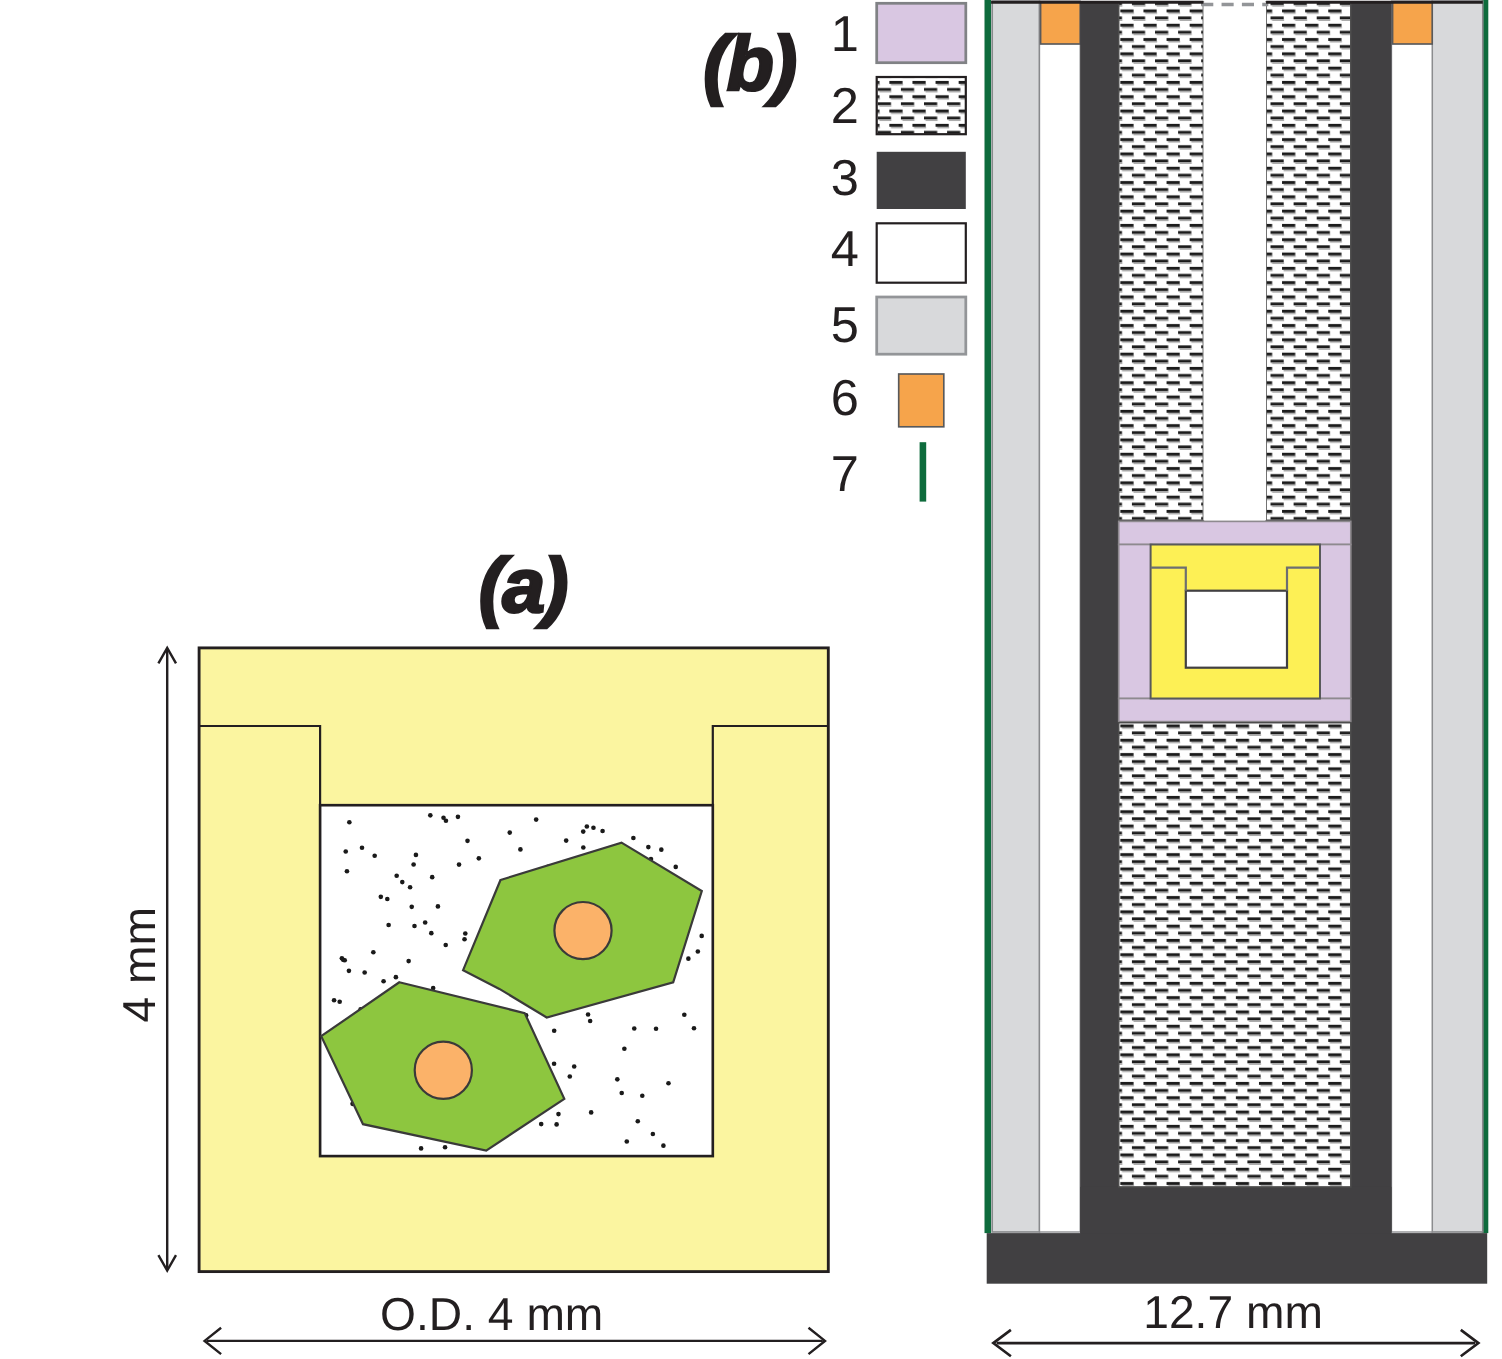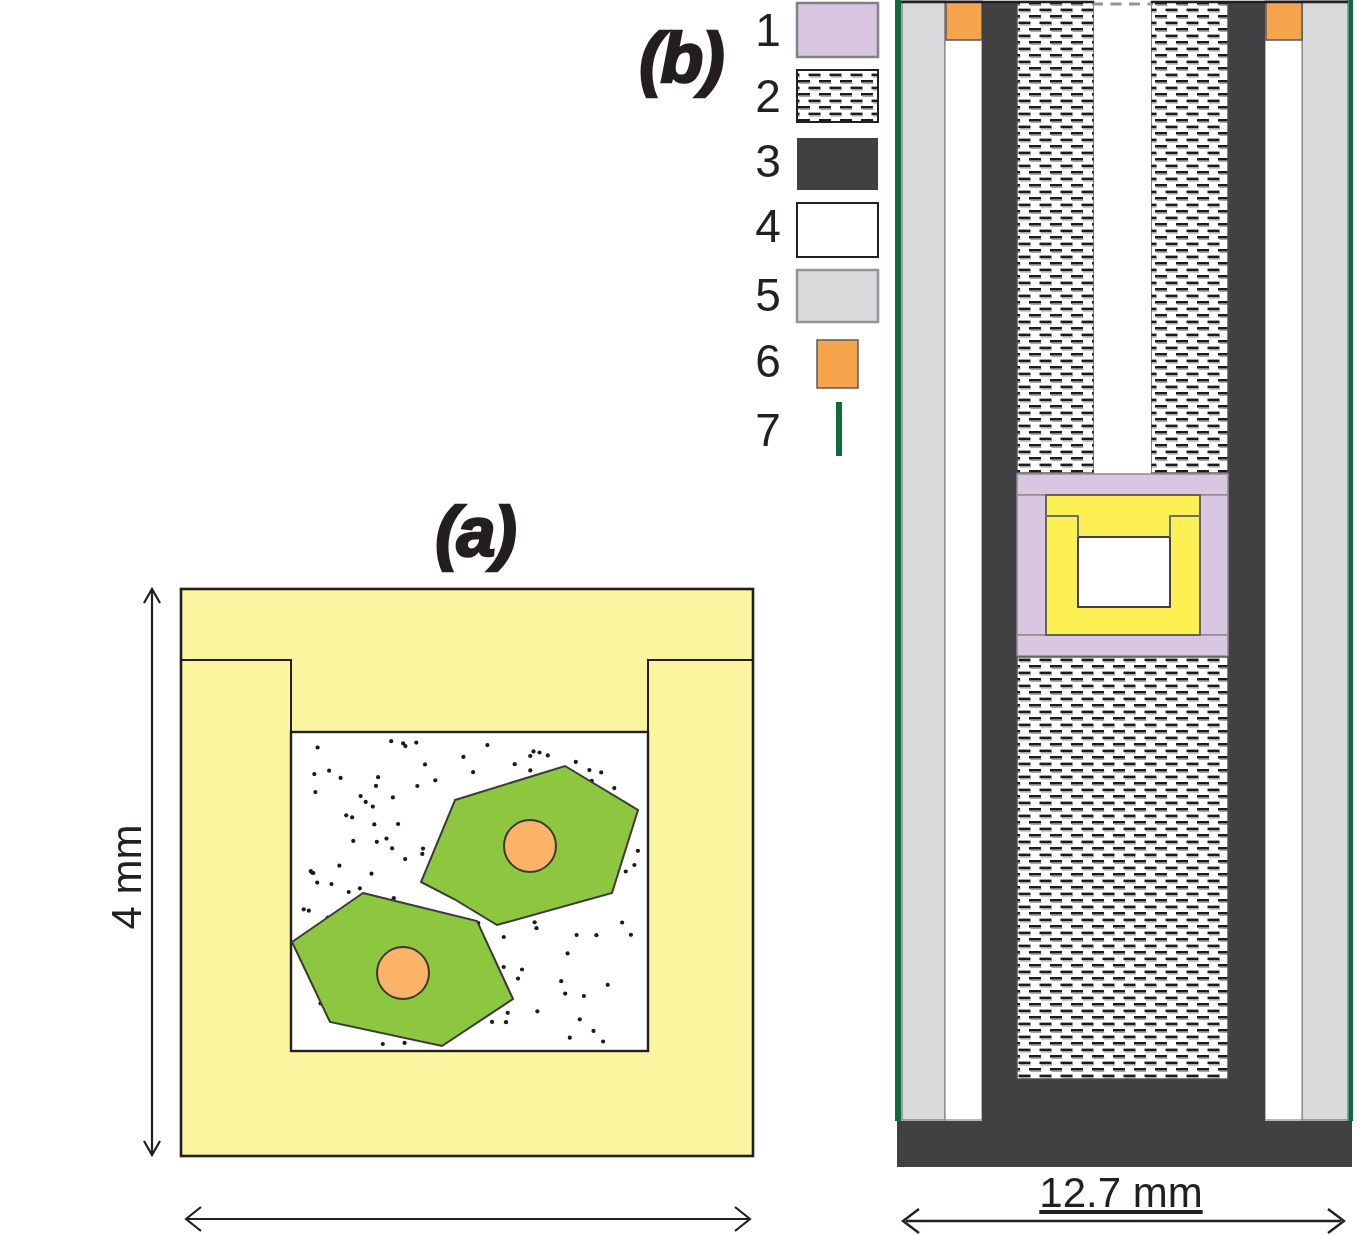--- a/index.html
+++ b/index.html
@@ -303,14 +303,15 @@
 
   <div class="label legend-num" style="left:768px;top:30px;">1</div>
   <div class="label legend-num" style="left:768px;top:96px;">2</div>
   <div class="label legend-num" style="left:768px;top:161px;">3</div>
   <div class="label legend-num" style="left:768px;top:226px;">4</div>
   <div class="label legend-num" style="left:768px;top:295px;">5</div>
   <div class="label legend-num" style="left:768px;top:361px;">6</div>
   <div class="label legend-num" style="left:768px;top:430px;">7</div>
 
   <div class="label dim-label vertical" style="left:127px;top:877px;">4 mm</div>
-  <div class="label dim-label" style="left:1121px;top:1193px;text-decoration:underline;">12.7 mm</div>
+  <div class="label dim-label" style="left:447px;top:1195px;">O.D. 4 mm</div>
+  <div class="label dim-label" style="left:1121px;top:1193px;">12.7 mm</div>
 </div>
 
 </body></html>

